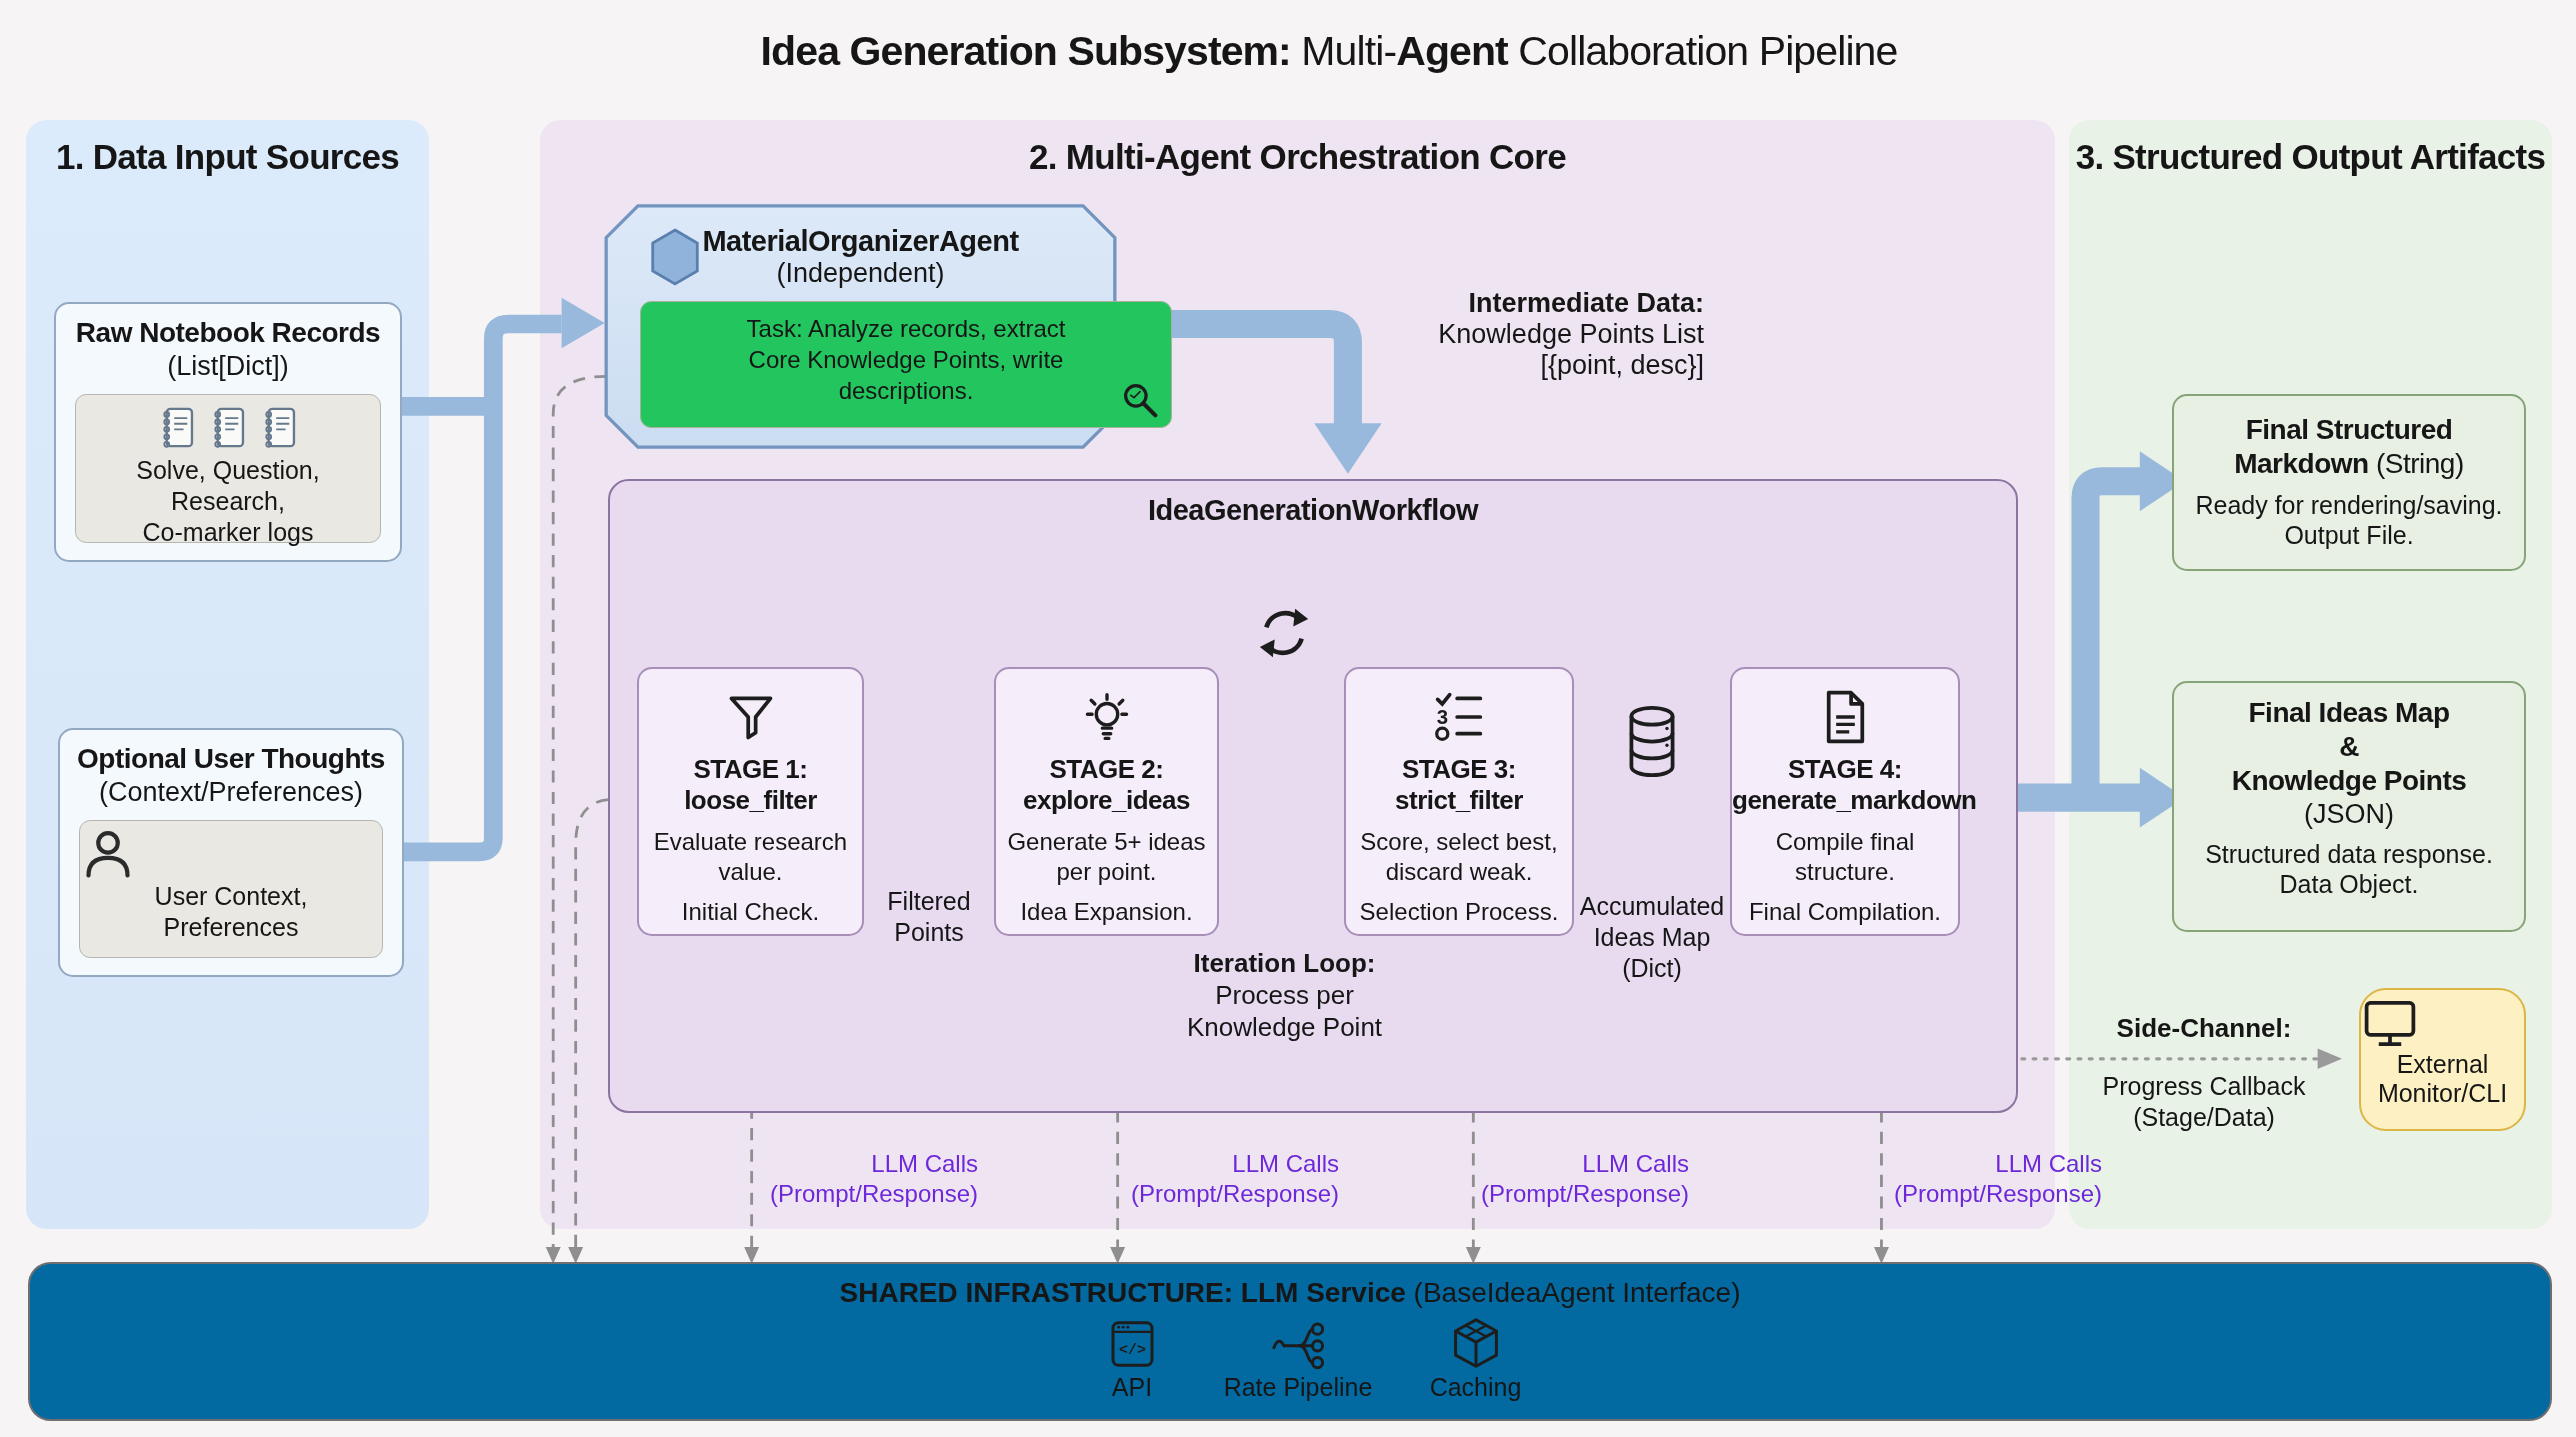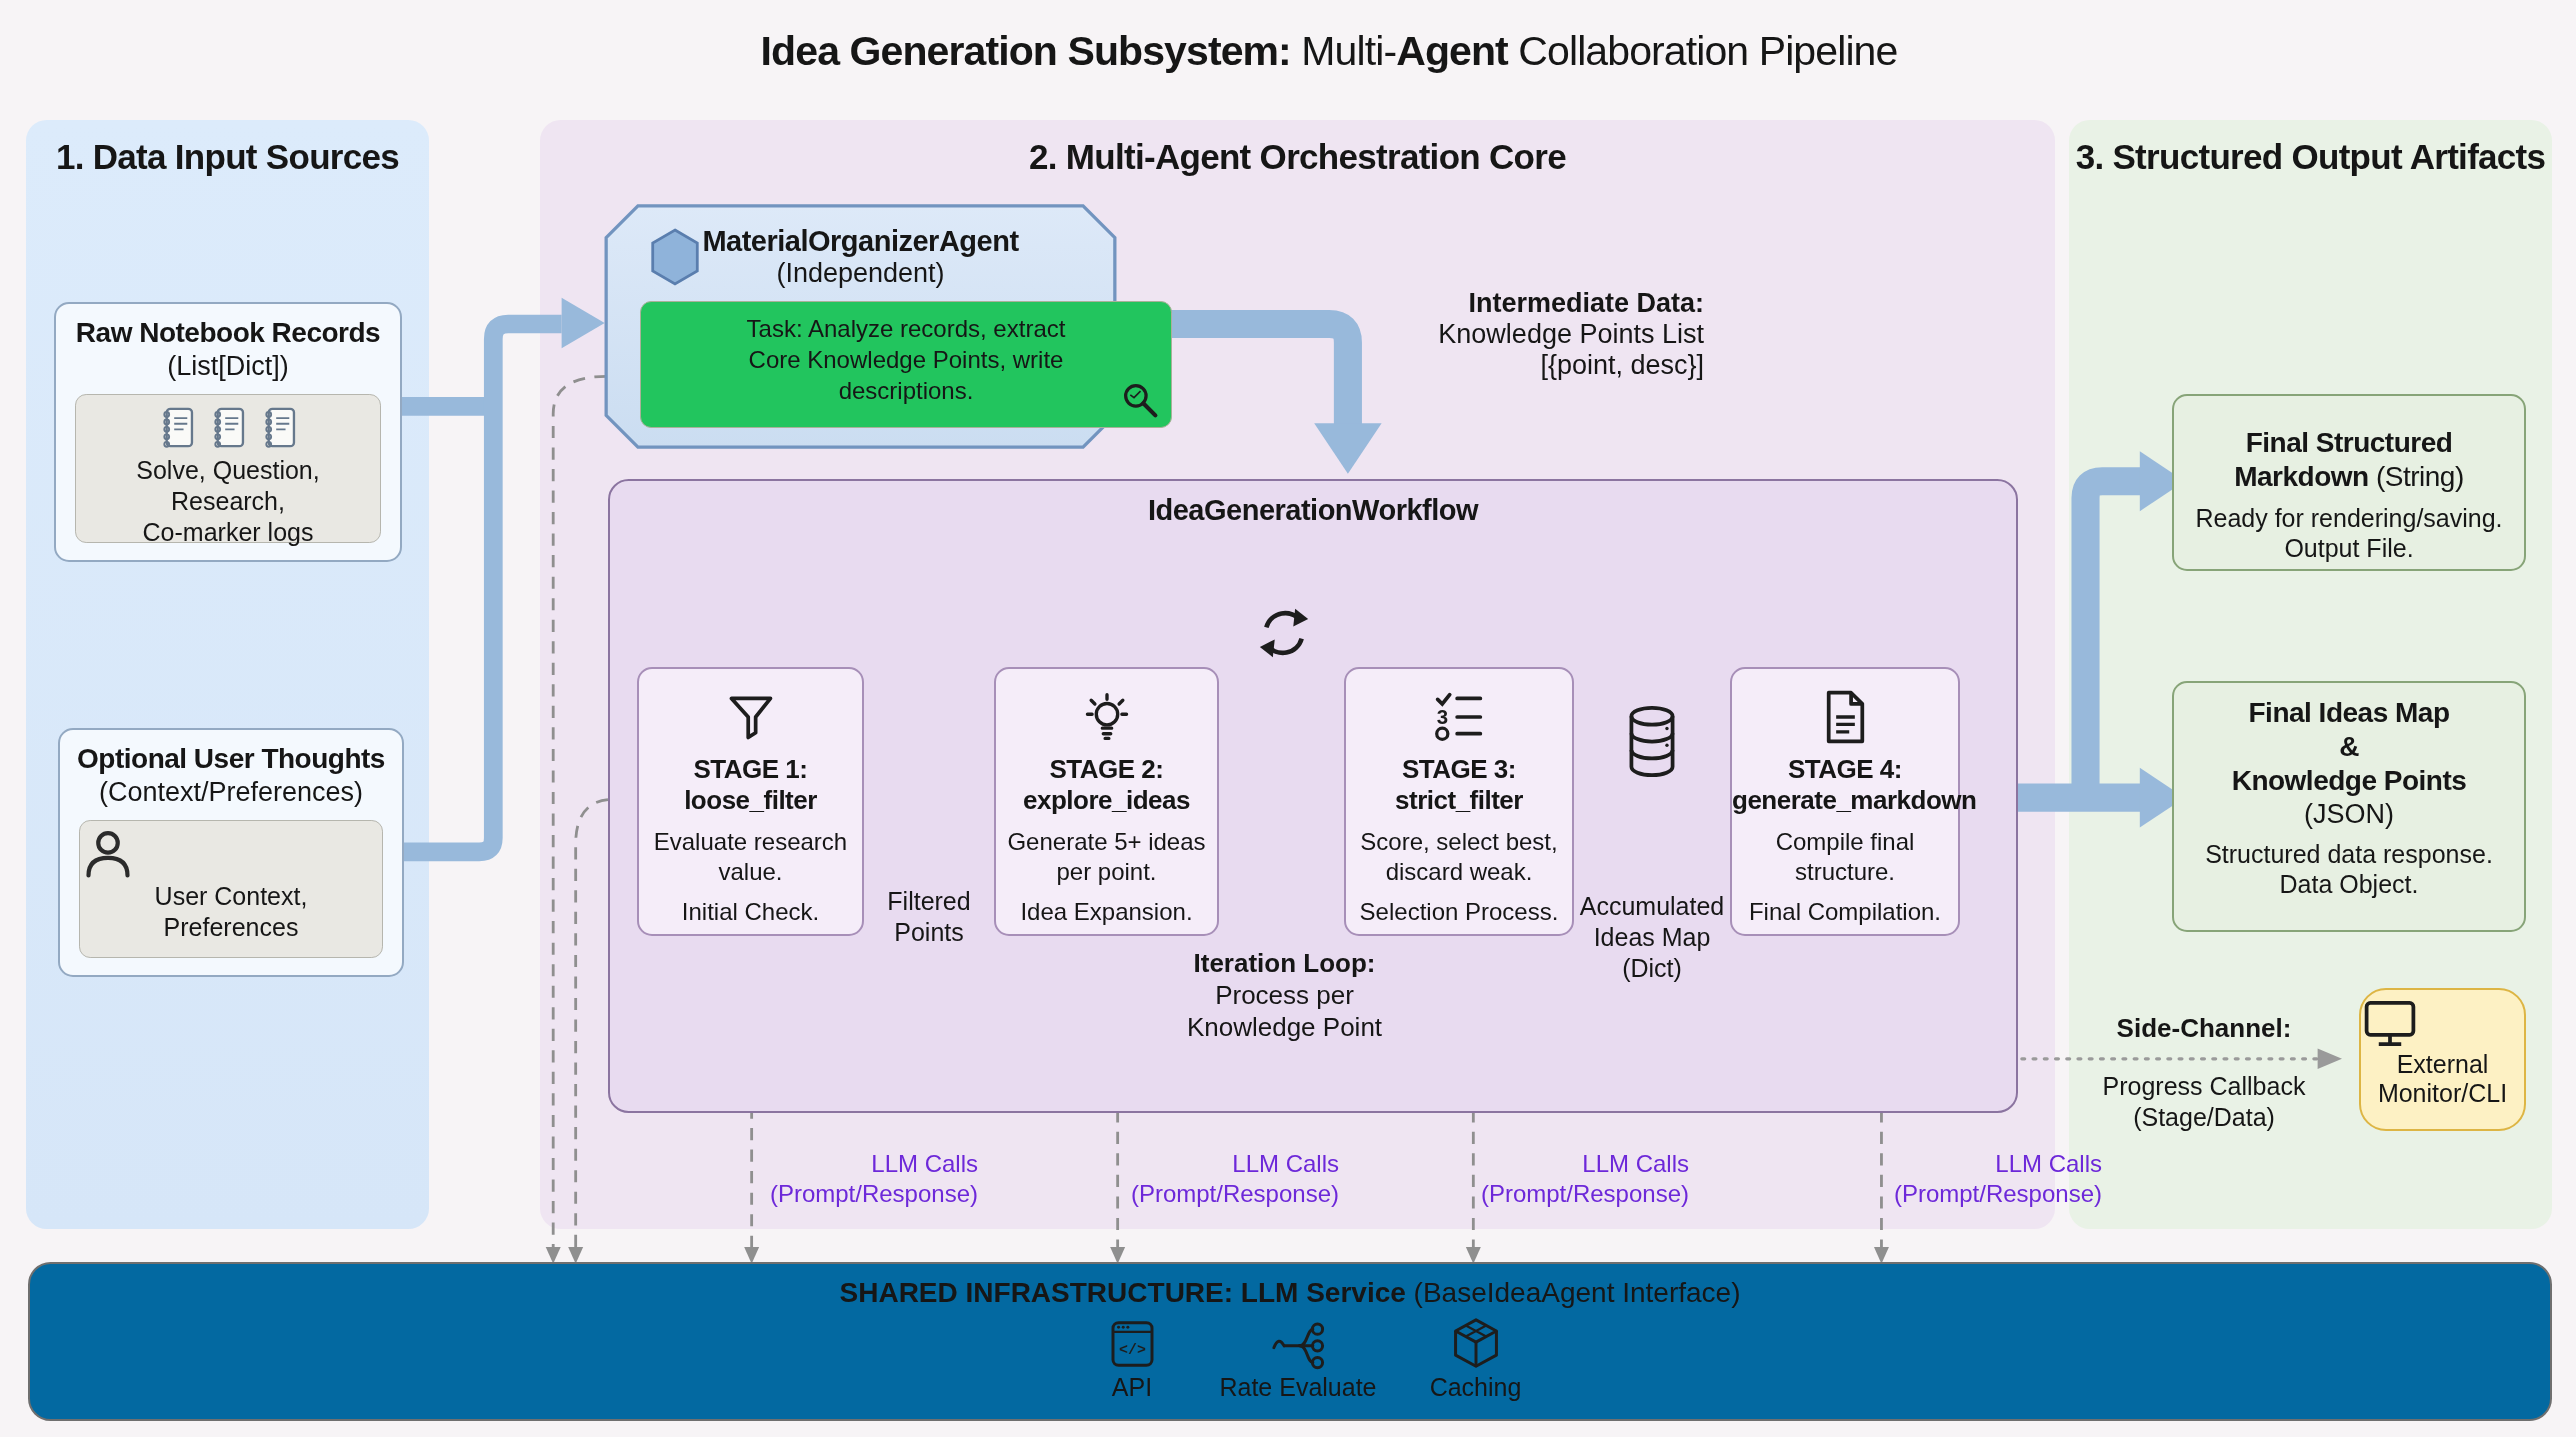--- a/index.html
+++ b/index.html
@@ -373,21 +373,21 @@
   <div class="llm" style="left:1464px;top:1149px;">
     <div>LLM Calls</div>
     <div>(Prompt/Response)</div>
   </div>
   <div class="llm" style="left:1877px;top:1149px;">
     <div>LLM Calls</div>
     <div>(Prompt/Response)</div>
   </div>
 
   <div class="outbox" style="left:2172px;top:394px;width:350px;height:173px;">
-    <div class="ob-t" style="margin-top:30px;">Final Structured</div>
+    <div class="ob-t" style="margin-top:17px;">Final Structured</div>
     <div class="ob-t"><span>Markdown</span><span class="ob-r"> (String)</span></div>
     <div class="ob-b">
       <div>Ready for rendering/saving.</div>
       <div>Output File.</div>
     </div>
   </div>
 
   <div class="outbox" style="left:2172px;top:681px;width:350px;height:247px;">
     <div class="ob-t" style="margin-top:13px;">Final Ideas Map</div>
     <div class="ob-t">&amp;</div>
@@ -447,21 +447,21 @@
               <path d="M16,30 H32"></path>
               <path d="M32,30 C40,30 40,12 46,12"></path>
               <path d="M32,30 C40,30 40,48 46,48"></path>
               <path d="M32,30 H46"></path>
               <circle cx="51" cy="12" r="5.5"></circle>
               <circle cx="51" cy="30" r="5.5"></circle>
               <circle cx="51" cy="48" r="5.5"></circle>
             </g>
           </svg>
       </div>
-      <div class="lb">Rate Evaluate</div>
+      <div class="lb">Rate Pipeline</div>
     </div>
     <div class="infra-item" style="left:1378px;width:135px;">
       <div class="ic">
         <svg width="52" height="56" viewBox="0 0 56 60">
             <g stroke="#1d1d1d" stroke-width="3.2" fill="none" stroke-linejoin="round">
               <polygon points="28,4 50,16 28,28 6,16"></polygon>
               <path d="M6,16 V42 L28,54 L50,42 V16"></path>
               <path d="M28,28 V54"></path>
               <path d="M17,10 L39,22 M39,10 L17,22" stroke-width="2.4"></path>
             </g>

